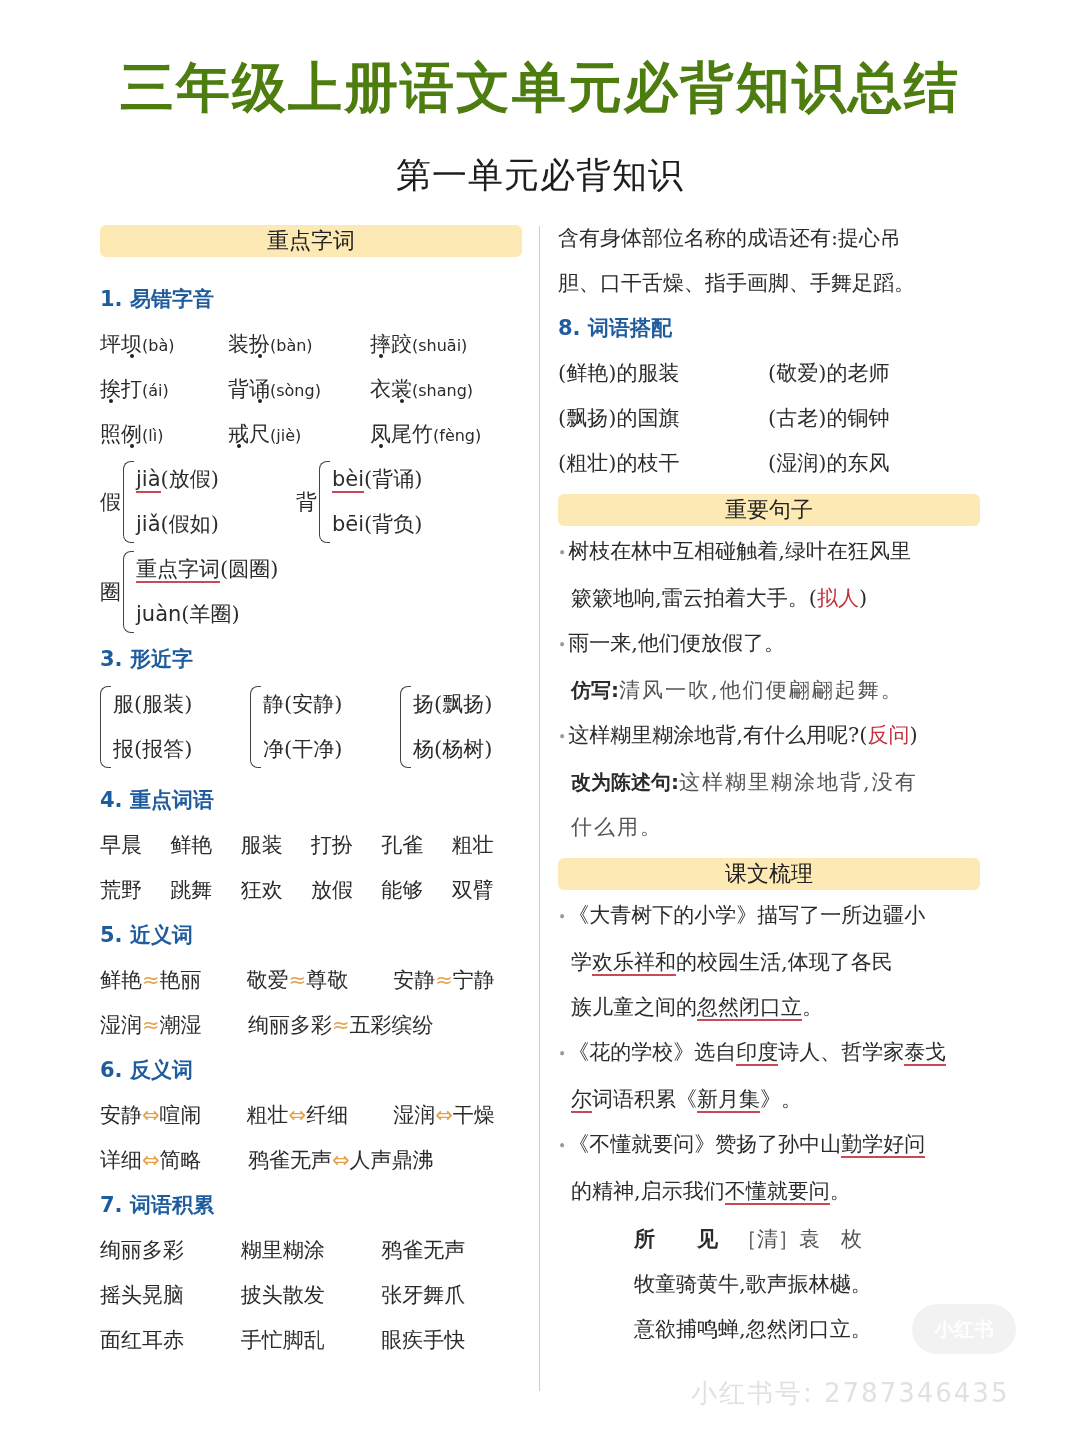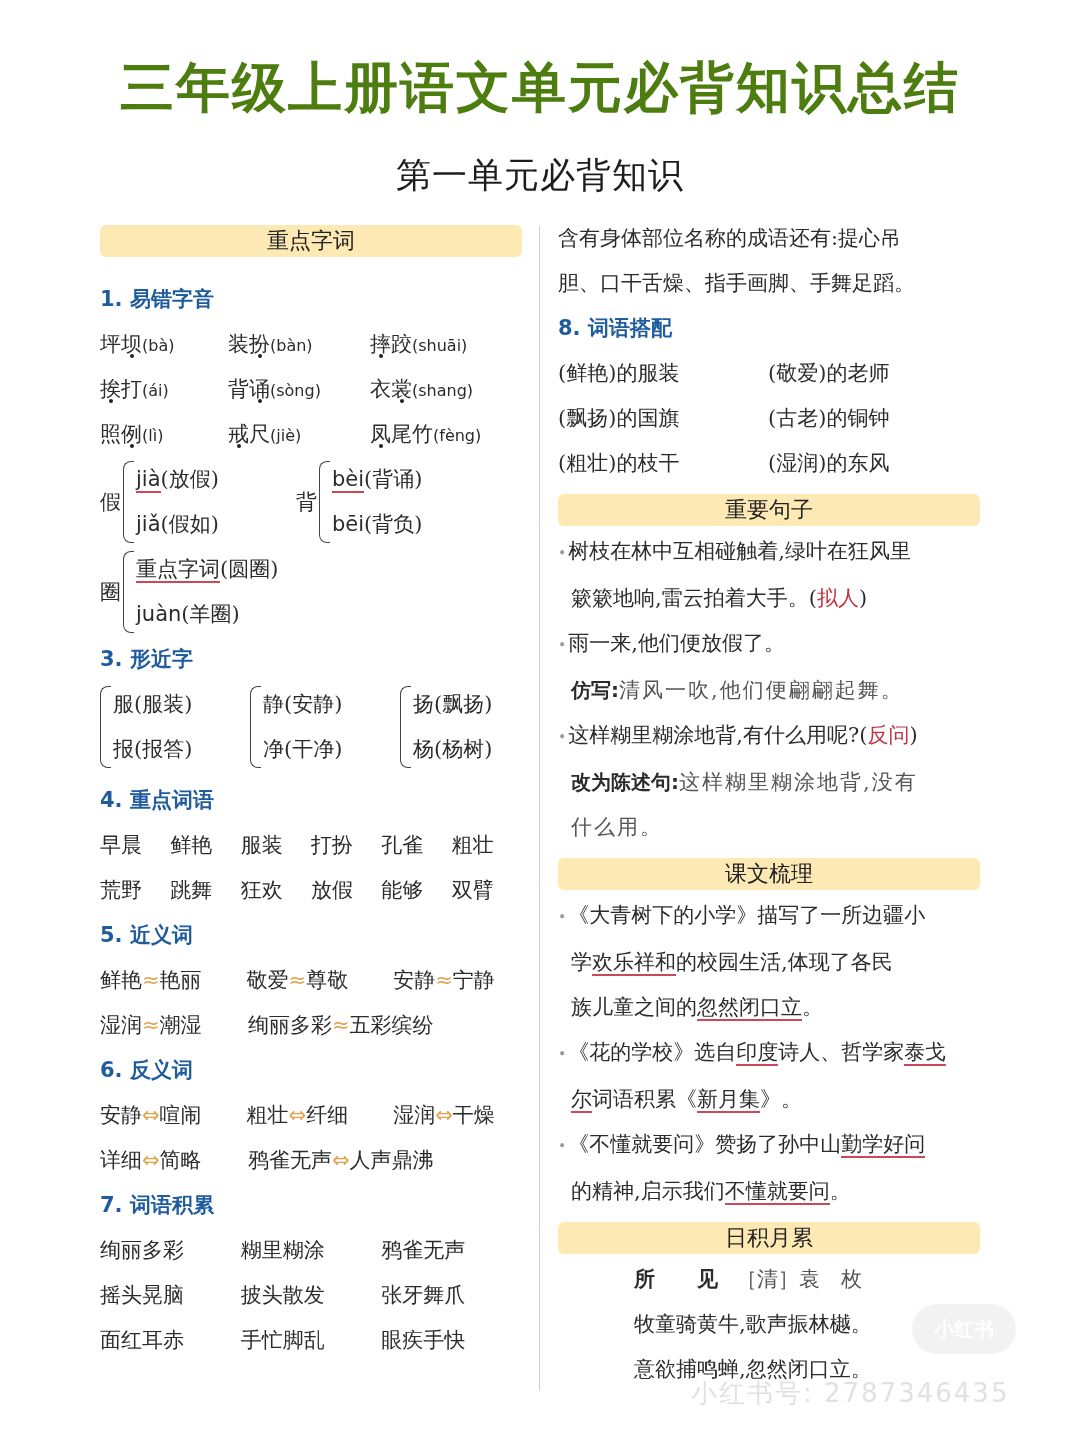--- a/index.html
+++ b/index.html
@@ -244,21 +244,20 @@
   <div class="para" style="margin-top:3px">
     <div><span class="bullet">•</span><span>《大青树下的小学》描写了一所边疆小</span></div>
     <div class="indent"><span>学</span><span class="ul">欢乐祥和</span><span>的校园生活,体现了各民</span></div>
     <div class="indent"><span>族儿童之间的</span><span class="ul">忽然闭口立</span><span>。</span></div>
     <div><span class="bullet">•</span><span>《花的学校》选自</span><span class="ul">印度</span><span>诗人、哲学家</span><span class="ul">泰戈</span></div>
     <div class="indent"><span class="ul">尔</span><span>词语积累《</span><span class="ul">新月集</span><span>》。</span></div>
     <div><span class="bullet">•</span><span>《不懂就要问》赞扬了孙中山</span><span class="ul">勤学好问</span></div>
     <div class="indent"><span>的精神,启示我们</span><span class="ul">不懂就要问</span><span>。</span></div>
   </div>
 
-  <div class="band" style="margin-top:8px">日积月累</div>
   <div class="poem" style="margin-top:3px">
     <div><span class="bold-label" style="font-size:21px; margin-right:18px">所　　见</span><span style="color:#555">［清］袁　枚</span></div>
     <div>牧童骑黄牛,歌声振林樾。</div>
     <div>意欲捕鸣蝉,忽然闭口立。</div>
   </div>
 </div>
 
 <div class="wm-logo">小红书</div>
 <div class="watermark">小红书号: 2787346435</div>
 

